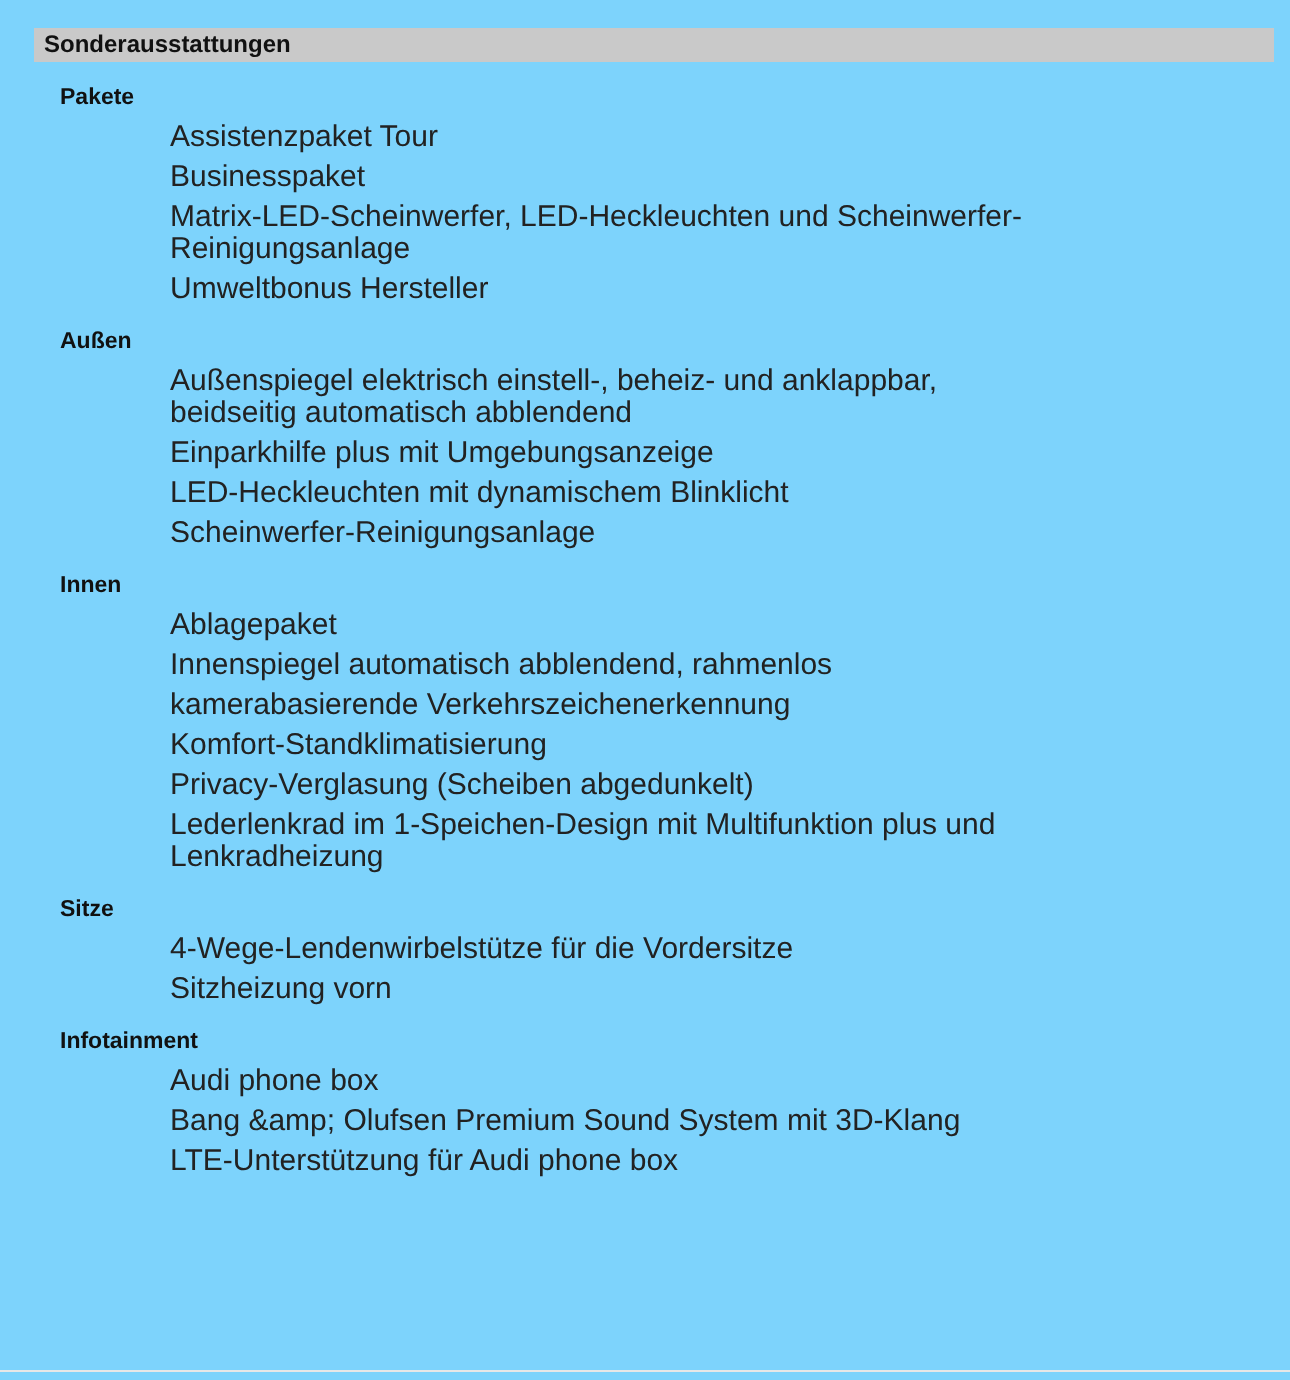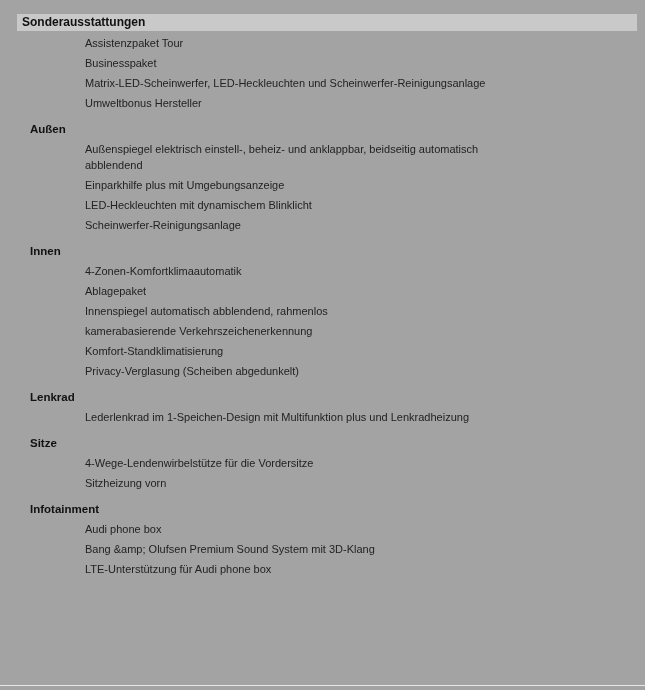--- a/index.html
+++ b/index.html
@@ -1,21 +1,21 @@
 <!DOCTYPE html>
 <html><head>
 <meta charset="utf-8">
 <style>
   * { margin: 0; padding: 0; box-sizing: border-box; }
   html, body { background: #ffffff; }
   .page {
     position: relative;
     width: 645px;
     height: 690px;
-    background: #a3a3a3;
+    background: #7dd3fc;
     font-family: "Liberation Sans", sans-serif;
     color: #1c1c1c;
     overflow: hidden;
     padding-top: 14px;
   }
   .section-bar {
     margin: 0 8px 0 17px;
     height: 17px;
     line-height: 17px;
     background: #c9c9c9;
@@ -27,57 +27,56 @@
   .category {
     margin: 10px 0 0 30px;
     font-size: 11.5px;
     font-weight: bold;
     line-height: 16px;
     color: #111111;
   }
   .item {
     margin: 4px 0 0 85px;
     max-width: 437px;
-    font-size: 11px;
+    font-size: 15px;
     line-height: 16px;
     color: #222222;
   }
   .bottom-rule {
     position: absolute;
     left: 0;
     right: 0;
     top: 685px;
     height: 1px;
     background: #e7e7e7;
   }
 </style>
 </head>
 <body>
 
 <div class="page">
   <div class="section-bar">Sonderausstattungen</div>
 
   <div id="sections">
+      <div class="category">Pakete</div>
       <div class="item">Assistenzpaket Tour</div>
       <div class="item">Businesspaket</div>
       <div class="item">Matrix-LED-Scheinwerfer, LED-Heckleuchten und Scheinwerfer-Reinigungsanlage</div>
       <div class="item">Umweltbonus Hersteller</div>
       <div class="category">Außen</div>
       <div class="item">Außenspiegel elektrisch einstell-, beheiz- und anklappbar, beidseitig automatisch abblendend</div>
       <div class="item">Einparkhilfe plus mit Umgebungsanzeige</div>
       <div class="item">LED-Heckleuchten mit dynamischem Blinklicht</div>
       <div class="item">Scheinwerfer-Reinigungsanlage</div>
       <div class="category">Innen</div>
-      <div class="item">4-Zonen-Komfortklimaautomatik</div>
       <div class="item">Ablagepaket</div>
       <div class="item">Innenspiegel automatisch abblendend, rahmenlos</div>
       <div class="item">kamerabasierende Verkehrszeichenerkennung</div>
       <div class="item">Komfort-Standklimatisierung</div>
       <div class="item">Privacy-Verglasung (Scheiben abgedunkelt)</div>
-      <div class="category">Lenkrad</div>
       <div class="item">Lederlenkrad im 1-Speichen-Design mit Multifunktion plus und Lenkradheizung</div>
       <div class="category">Sitze</div>
       <div class="item">4-Wege-Lendenwirbelstütze für die Vordersitze</div>
       <div class="item">Sitzheizung vorn</div>
       <div class="category">Infotainment</div>
       <div class="item">Audi phone box</div>
       <div class="item">Bang &amp;amp; Olufsen Premium Sound System mit 3D-Klang</div>
       <div class="item">LTE-Unterstützung für Audi phone box</div>
     </div>
 

